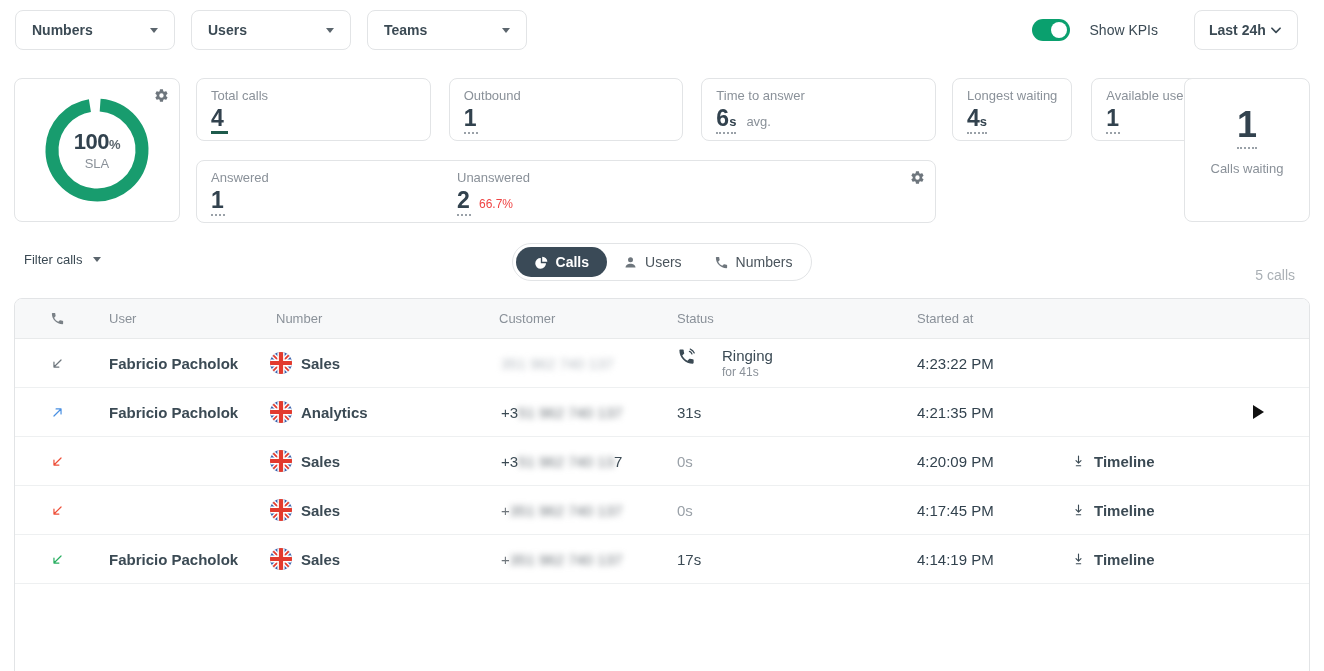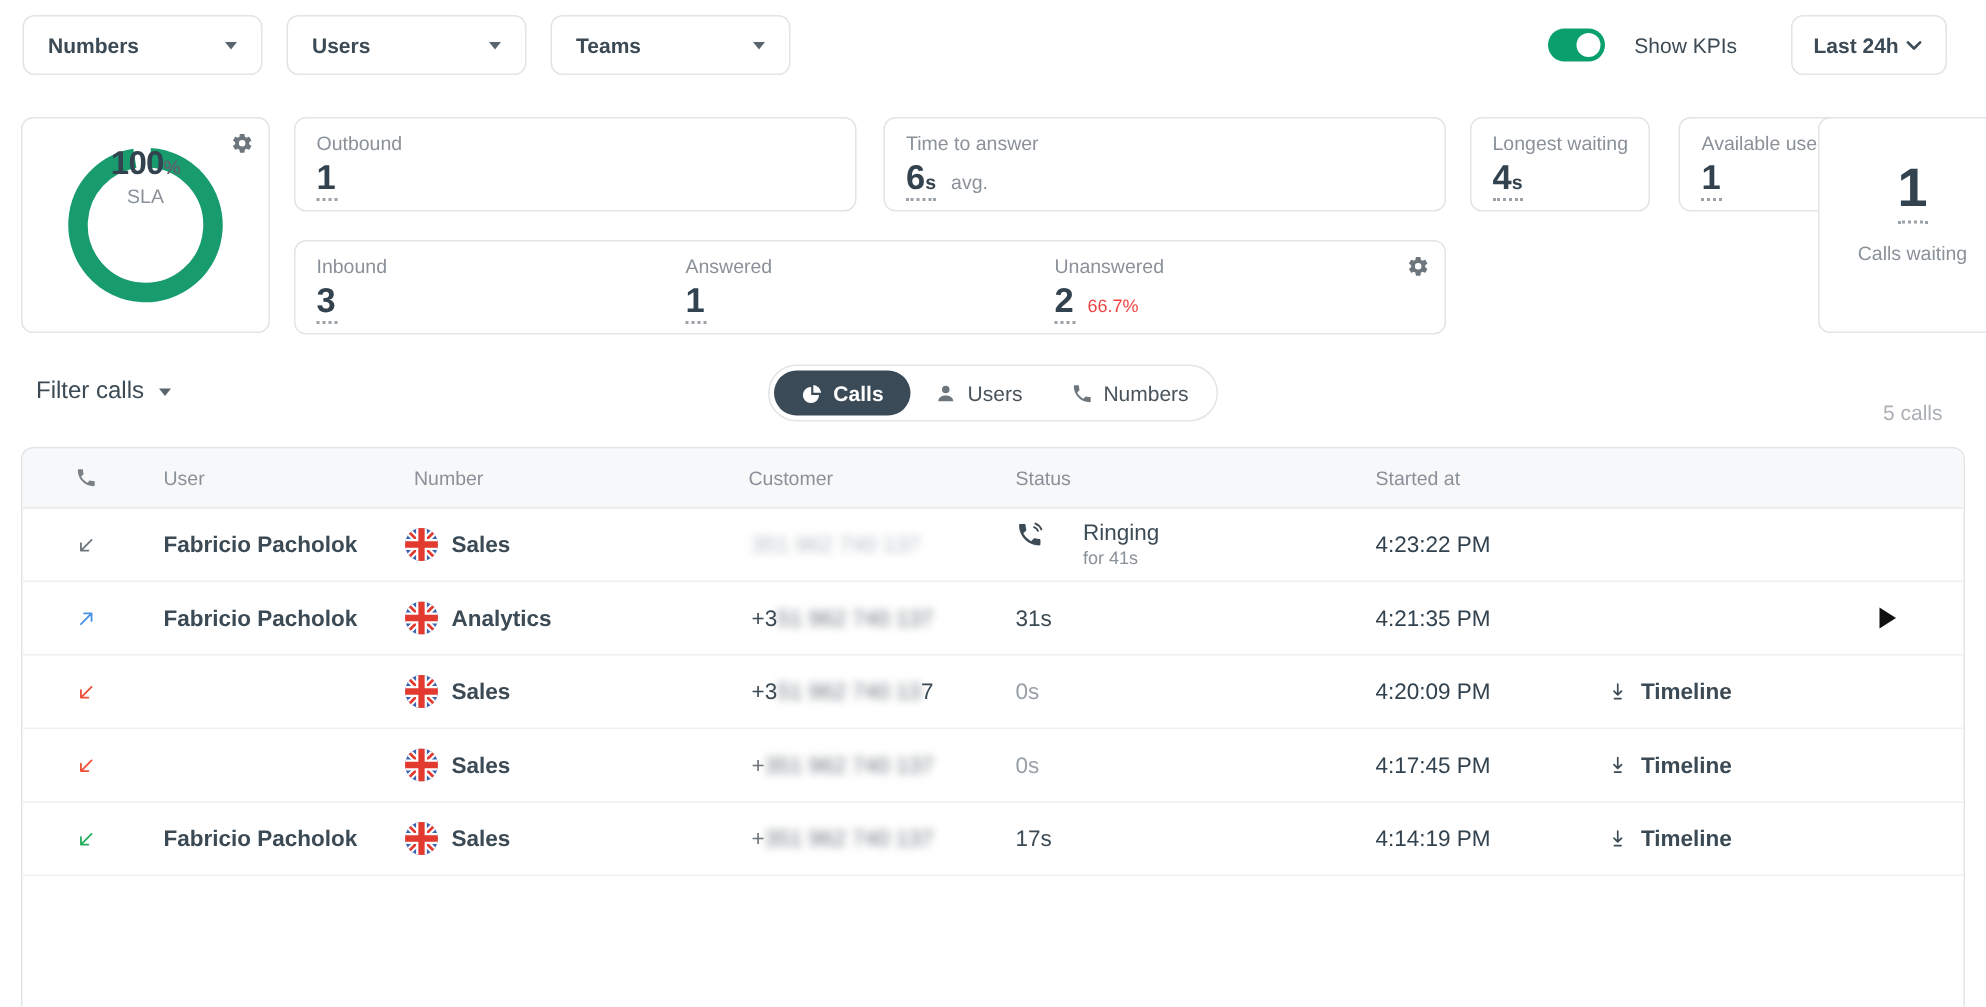--- a/index.html
+++ b/index.html
@@ -24,21 +24,21 @@
     display:flex; align-items:center; justify-content:space-between; padding:0 14px;
     font-size:14px; font-weight:600; cursor:pointer; }
 
   
   .kpis { display:flex; gap:16px; padding:18px 14px 0 14px; align-items:stretch; }
   .card { background:#fff; border:1px solid #e2e4e6; border-radius:8px; position:relative; }
   .sla-card { width:166px; height:144px; flex:none; display:flex; align-items:center; justify-content:center; }
   .gear { position:absolute; top:9px; right:10px; color:#6e767d; cursor:pointer; line-height:0; }
   .donut-wrap { position:relative; width:108px; height:108px; }
   .donut-center { position:absolute; inset:0; display:flex; flex-direction:column;
-    align-items:center; justify-content:flex-start; }
+    align-items:center; justify-content:center; }
   .donut-val { font-size:22px; font-weight:800; color:#32424e; letter-spacing:-0.5px; }
   .donut-val .pct { font-size:13px; font-weight:600; color:#5b656d; }
   .donut-label { font-size:13px; color:#8a9199; margin-top:1px; }
 
   .kpi-mid { flex:1; display:flex; flex-direction:column; gap:19px; }
   .kpi-row1 { display:flex; gap:18px; height:63px; }
   .stat { flex:1; padding:9px 14px; }
   .stat-label { font-size:13px; color:#8a9199; margin-bottom:3px; }
   .stat-value { font-size:23px; font-weight:800; color:#32424e; line-height:1.05; display:inline-block; }
   .u-solid { border-bottom:3px solid #1e5b4c; padding-bottom:1px; min-width:17px; }
@@ -52,21 +52,21 @@
   .kpi-col2 .stat { flex:none; height:63px; }
   .waiting-card { width:126px; height:144px; flex:none; display:flex; flex-direction:column;
     align-items:center; padding-top:28px; }
   .waiting-num { font-size:36px; font-weight:800; color:#32424e; line-height:1;
     border-bottom:2px dotted #9aa1a8; padding-bottom:4px; }
   .waiting-label { font-size:13px; color:#8a9199; margin-top:12px; }
 
   
   .toolbar { position:relative; height:38px; margin-top:20px; display:flex; justify-content:center; }
   .filter { position:absolute; left:24px; top:9px; display:flex; align-items:center; gap:10px;
-    font-size:16px; color:#3b4a54; cursor:pointer; }
+    font-size:13px; color:#3b4a54; cursor:pointer; }
   .count { position:absolute; right:29px; top:24px; font-size:14px; color:#aab0b5; }
   .seg-group { border:1px solid #e2e4e6; border-radius:20px; padding:3px; display:flex;
     align-items:center; background:#fff; }
   .seg-tab { display:flex; align-items:center; gap:7px; padding:7px 16px; border-radius:16px;
     font-size:14px; color:#4a545c; cursor:pointer; }
   .seg-tab.active { background:#3a4a57; color:#fff; font-weight:600; padding:7px 18px; }
   .seg-tab .ticon { line-height:0; color:#6e767d; }
   .seg-tab.active .ticon { color:#fff; }
 
   
@@ -163,38 +163,38 @@
       <div class="donut-center">
         <div class="donut-val"><span>100</span><span class="pct">%</span></div>
         <div class="donut-label">SLA</div>
       </div>
     </div>
   </div>
 
   <div class="kpi-mid">
     <div class="kpi-row1">
       <div class="card stat">
+        <div class="stat-label">Total calls</div>
+        <span class="stat-value u-solid">4</span>
+      </div>
+      <div class="card stat">
         <div class="stat-label">Outbound</div>
         <span class="stat-value u-dot">1</span>
       </div>
       <div class="card stat">
         <div class="stat-label">Time to answer</div>
         <span class="stat-value u-dot"><span>6</span><span class="unit">s</span></span><span class="note">avg.</span>
       </div>
     </div>
     <div class="card wide-card">
       <span class="gear">
         <svg width="15" height="15" viewBox="0 0 24 24">
             <use href="#gearpath" fill="#6e767d"></use>
           </svg>
       </span>
-      <div class="seg">
-        <div class="stat-label">Inbound</div>
-        <span class="stat-value u-dot">3</span>
-      </div>
       <div class="seg">
         <div class="stat-label">Answered</div>
         <span class="stat-value u-dot">1</span>
       </div>
       <div class="seg">
         <div class="stat-label">Unanswered</div>
         <span class="stat-value u-dot">2</span><span class="pct-note">66.7%</span>
       </div>
     </div>
   </div>

